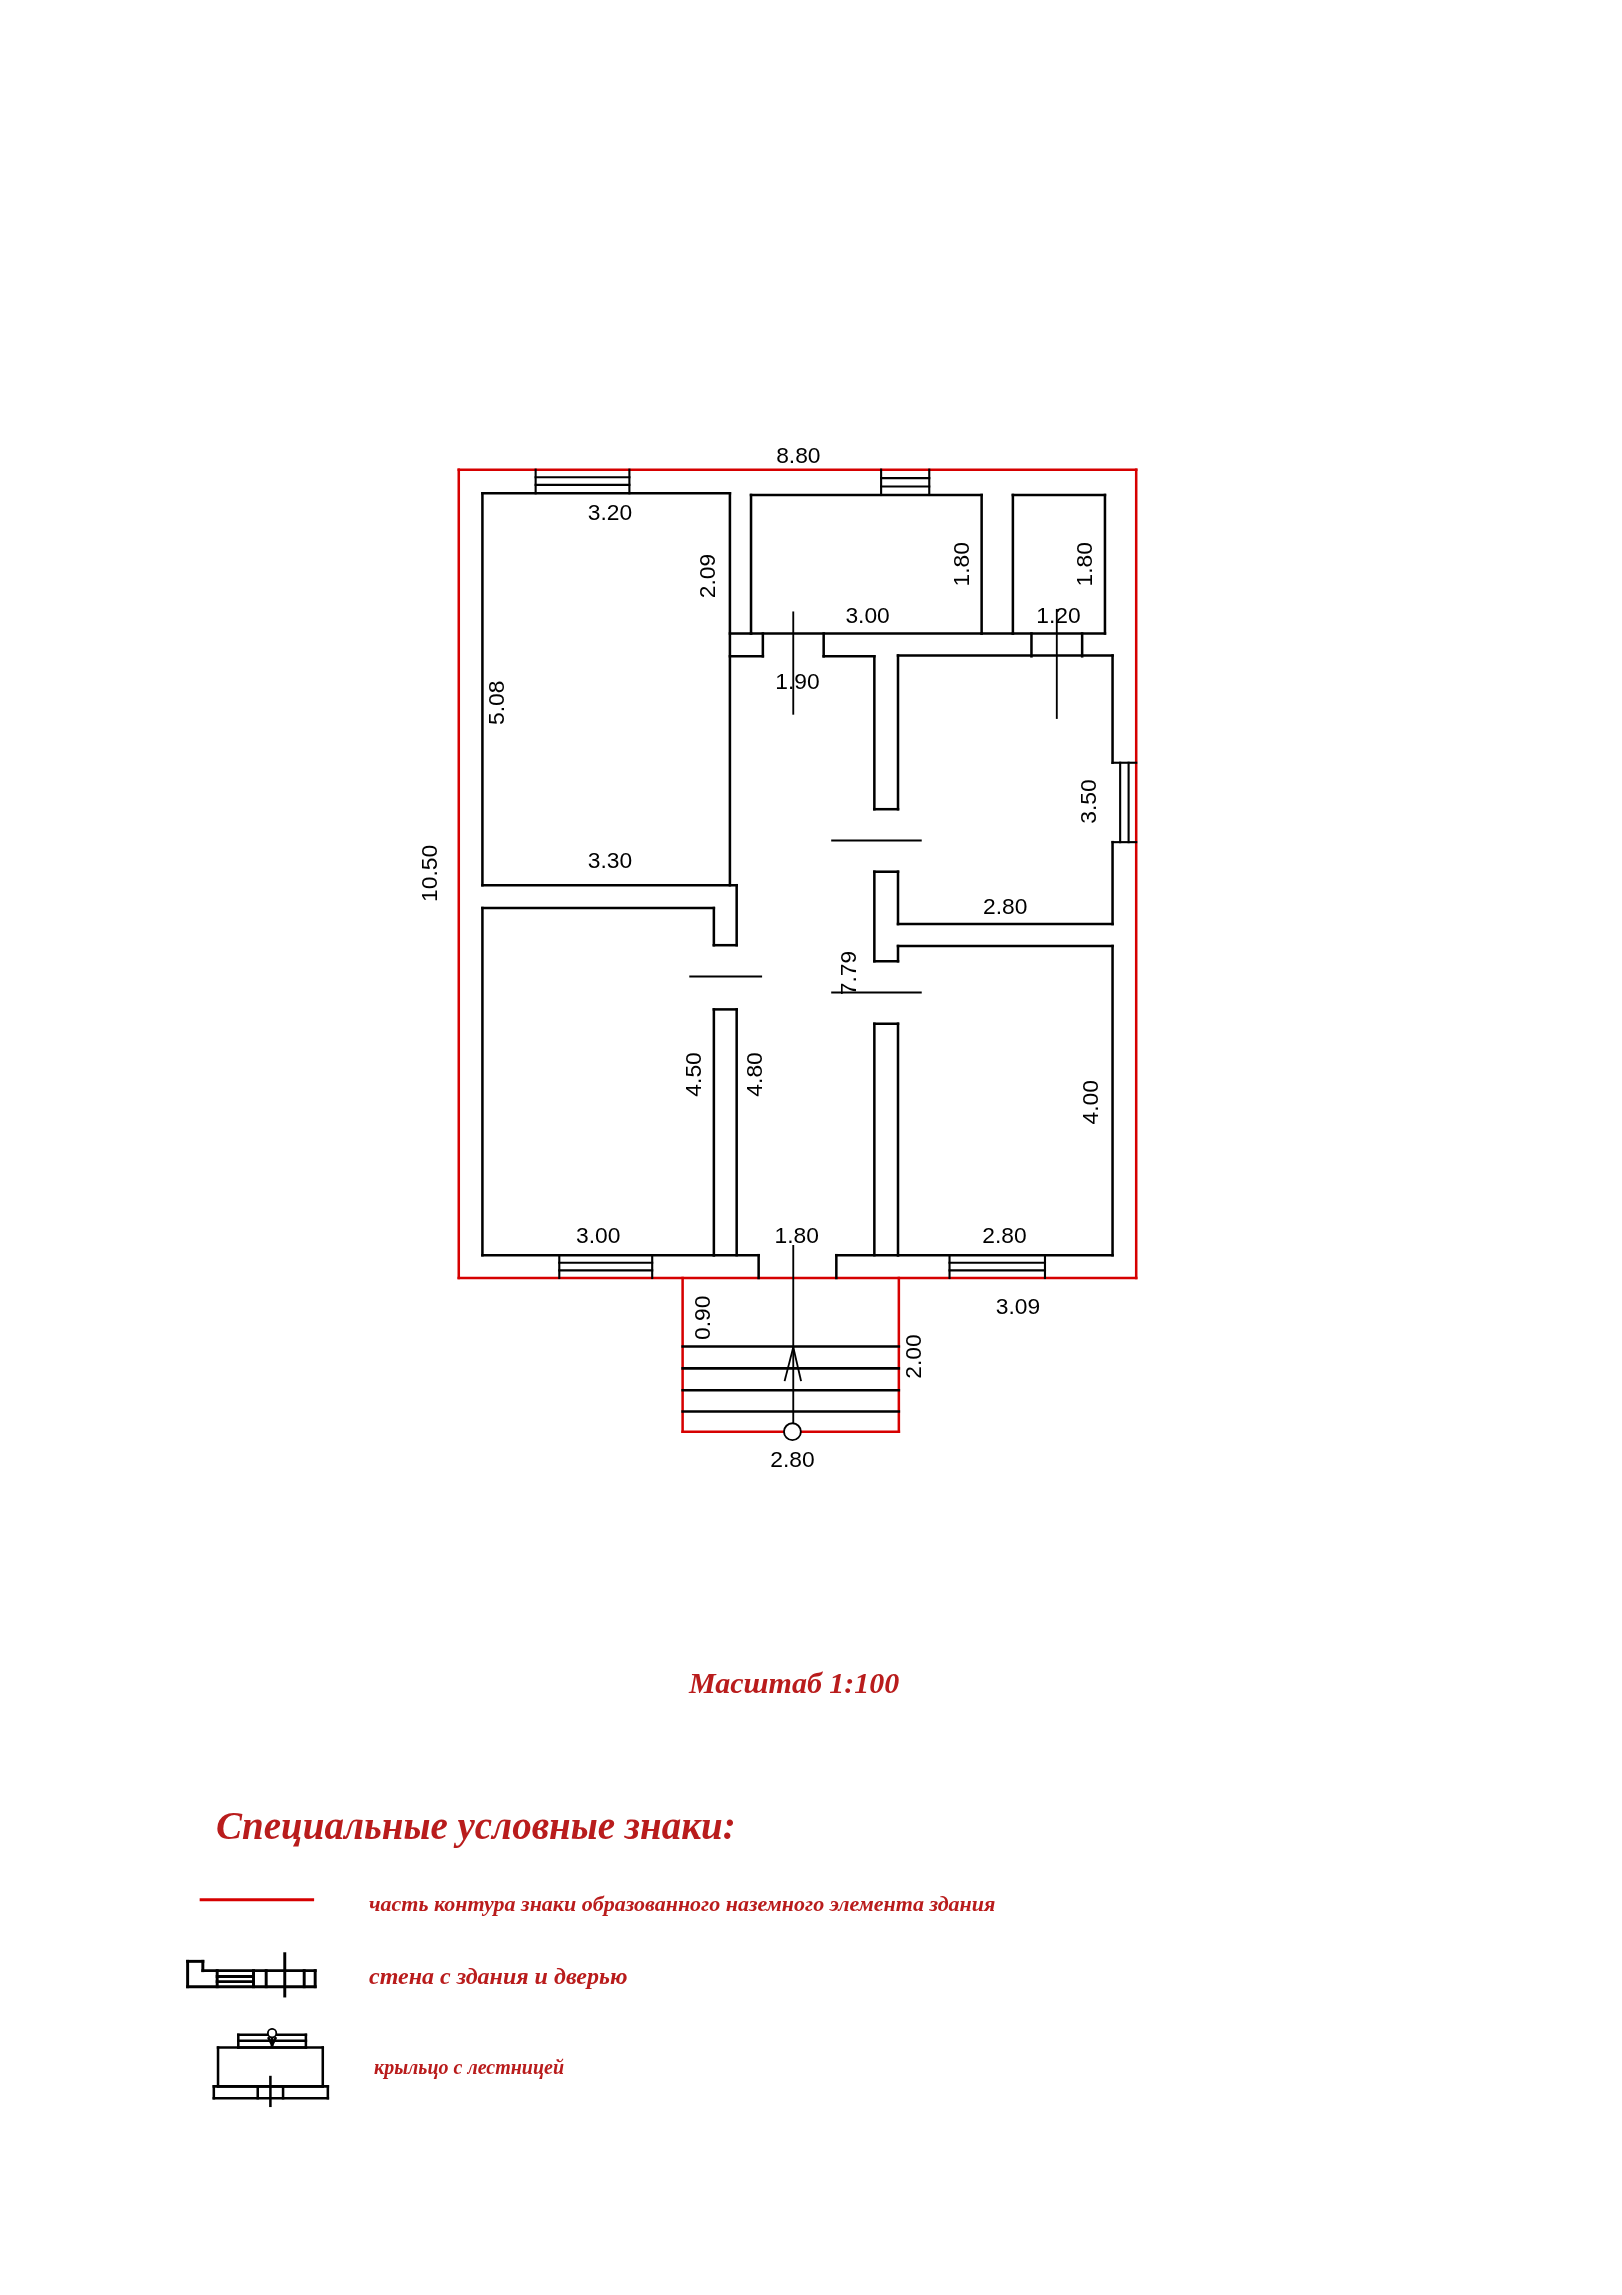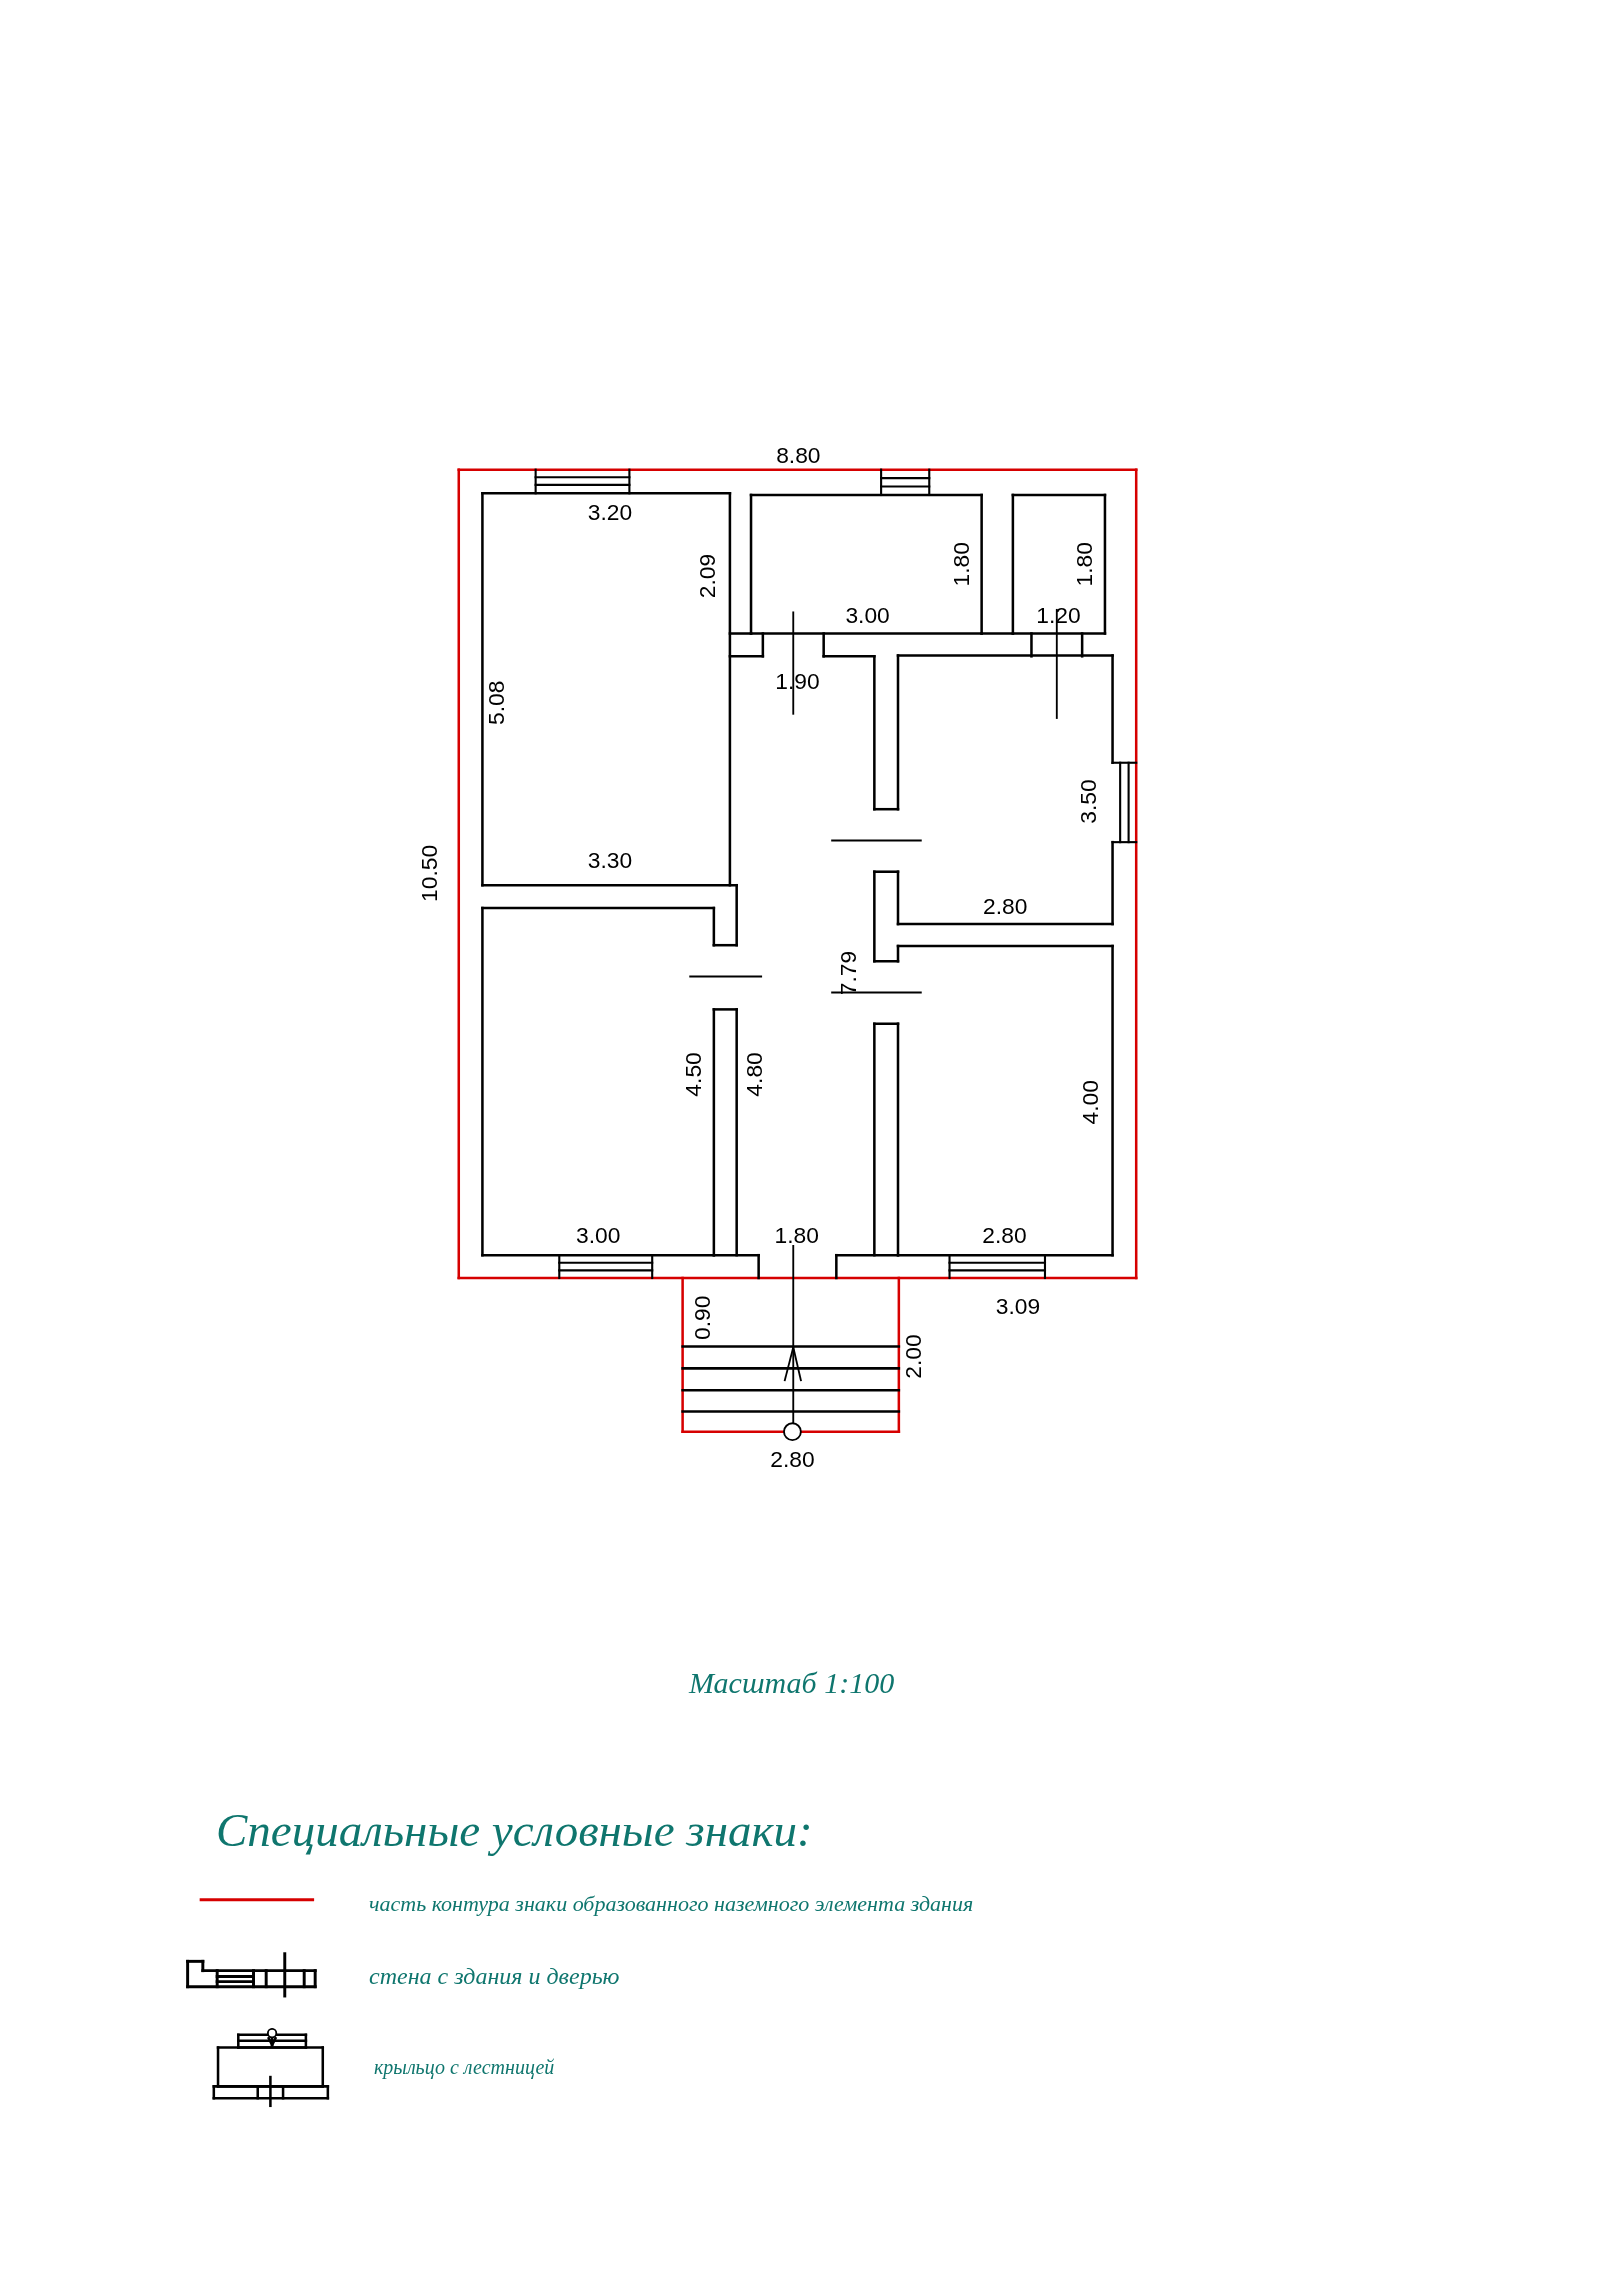--- a/index.html
+++ b/index.html
@@ -2,25 +2,26 @@
 <html style="font-size:13.5px"><head>
 <meta charset="utf-8">
 <style>
   html,body{margin:0;padding:0;}
   body{
     width:1622px;height:2295px;background:#ffffff;position:relative;
     font-family:"Liberation Serif", serif;
   }
   #plan-svg{position:absolute;left:0;top:0;width:1622px;height:2295px;}
   .caption{
-    position:absolute;font-style:italic;color:#0f766e;white-space:nowrap;
+    position:absolute;font-style:italic;color:#b91c1c;white-space:nowrap;
     font-family:"Liberation Serif", serif;
+    font-weight:bold;
   }
   #scale-caption{left:689px;top:1666px;font-size:30px;}
-  #legend-header{left:216px;top:1803px;font-size:47px;}
+  #legend-header{left:216px;top:1803px;font-size:39px;}
   .legend-label{font-size:23px;}
   #legend-item-0-label{left:369px;top:1891px;font-size:22px;}
   #legend-item-1-label{left:369px;top:1963px;font-size:24px;}
   #legend-item-2-label{left:374px;top:2056px;font-size:20px;}
 </style>
 </head>
 <body>
 
 <svg id="plan-svg" viewBox="0 0 1920 2717">
     <g stroke="#d60000" stroke-width="3" stroke-linecap="square">

